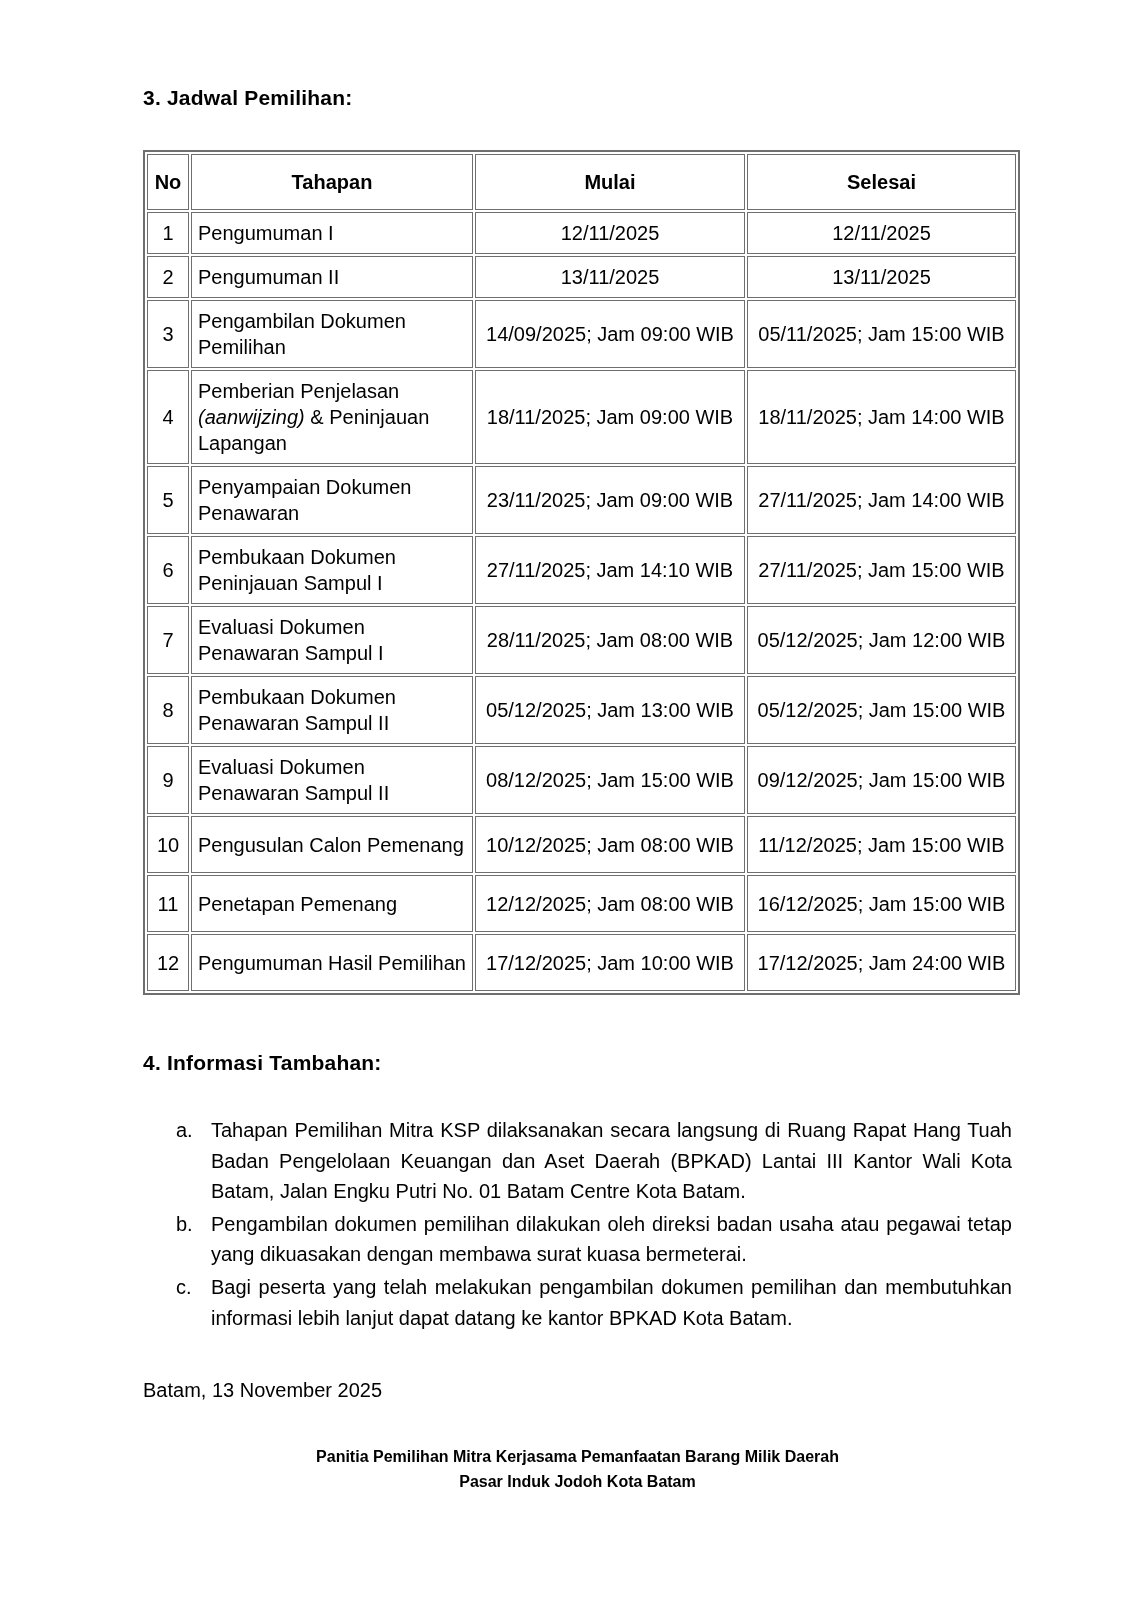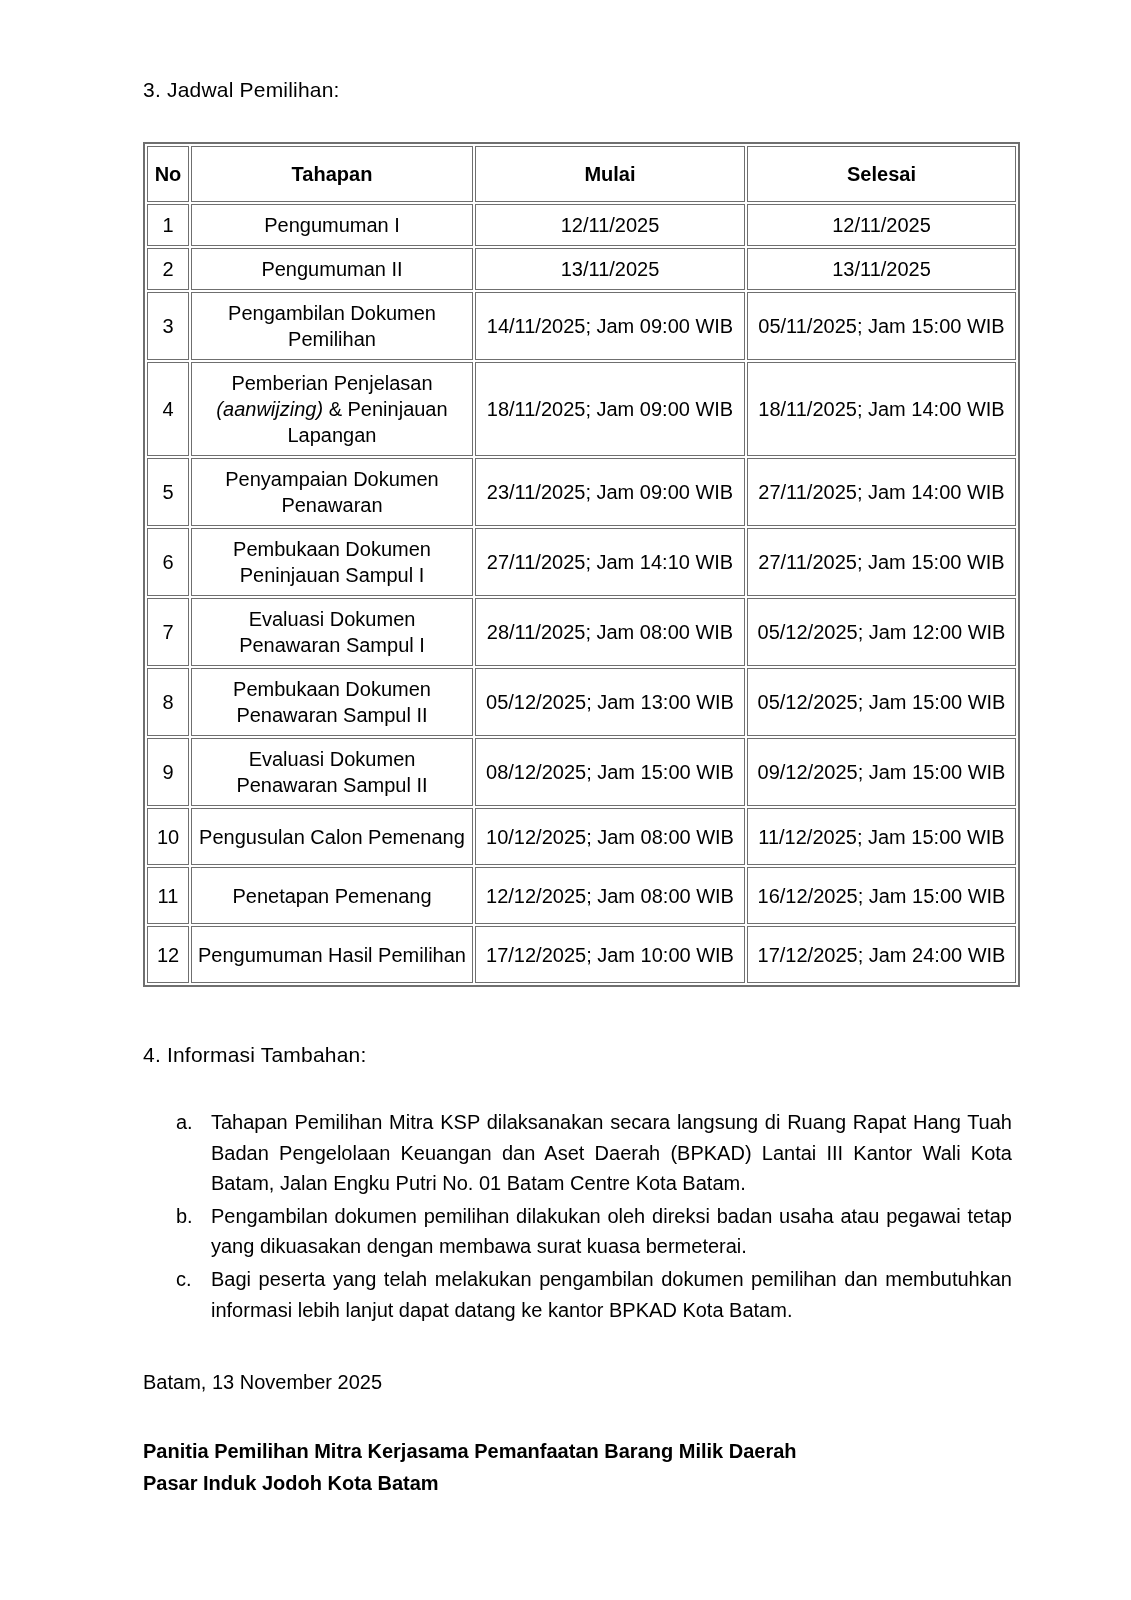--- a/index.html
+++ b/index.html
@@ -13,22 +13,22 @@
     position: relative;
     width: 1131px;
     height: 1600px;
     background: #ffffff;
     overflow: hidden;
     box-sizing: border-box;
     padding: 78px 119px 0 143px;
   }
   .sec-title {
     font-size: 21px;
-    font-weight: normal;
-    margin: 0 0 40px 0;
+    font-weight: bold;
+    margin: 8px 0 40px 0;
     letter-spacing: 0.2px;
   }
   .sec-title.sec4 {
     margin-top: 56px;
     margin-bottom: 40px;
   }
   table.schedule {
     width: 869px;
     table-layout: fixed;
     border-collapse: separate;
@@ -47,21 +47,21 @@
     line-height: 1.3;
     vertical-align: middle;
     padding: 7px 6px;
     overflow: hidden;
   }
   table.schedule th {
     font-weight: bold;
     padding: 14px 6px;
   }
   td.no, td.mulai, td.selesai { text-align: center; }
-  td.tahapan { text-align: center; }
+  td.tahapan { text-align: left; }
   tbody tr:nth-child(n+10) td { padding-top: 15px; padding-bottom: 14px; }
   .info-list {
     list-style: none;
     margin: 38px 0 0 0;
     padding: 0 0 0 68px;
   }
   .info-item {
     position: relative;
     font-size: 20px;
     line-height: 1.53;
@@ -71,23 +71,23 @@
   .info-marker {
     position: absolute;
     left: -35px;
     top: 0;
   }
   .dateline {
     font-size: 20px;
     margin: 46px 0 0 0;
   }
   .committee {
-    font-size: 20px;
+    font-size: 16px;
     font-weight: bold;
-    text-align: left;
+    text-align: center;
     line-height: 1.58;
     margin: 42px 0 0 0;
   }
 </style>
 </head>
 <body>
 
 <div class="page">
 
   <div class="sec-title">3. Jadwal Pemilihan:</div>
@@ -116,21 +116,21 @@
         </tr>
         <tr>
           <td class="no">2</td>
           <td class="tahapan">Pengumuman II</td>
           <td class="mulai">13/11/2025</td>
           <td class="selesai">13/11/2025</td>
         </tr>
         <tr>
           <td class="no">3</td>
           <td class="tahapan">Pengambilan Dokumen Pemilihan</td>
-          <td class="mulai">14/11/2025; Jam 09:00 WIB</td>
+          <td class="mulai">14/09/2025; Jam 09:00 WIB</td>
           <td class="selesai">05/11/2025; Jam 15:00 WIB</td>
         </tr>
         <tr>
           <td class="no">4</td>
           <td class="tahapan"><span>Pemberian Penjelasan </span><span style="font-style: italic;">(aanwijzing)</span><span> &amp; Peninjauan Lapangan</span></td>
           <td class="mulai">18/11/2025; Jam 09:00 WIB</td>
           <td class="selesai">18/11/2025; Jam 14:00 WIB</td>
         </tr>
         <tr>
           <td class="no">5</td>

